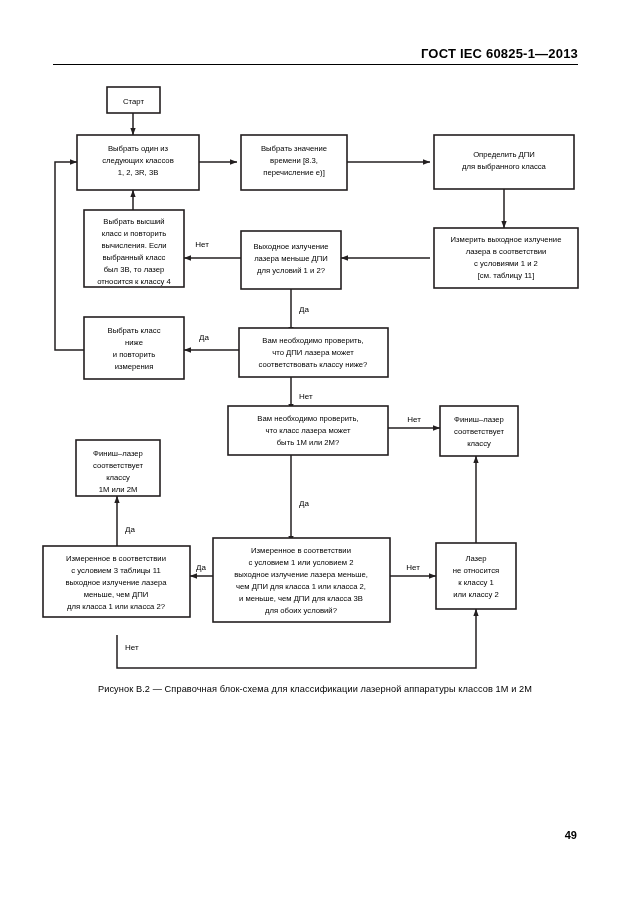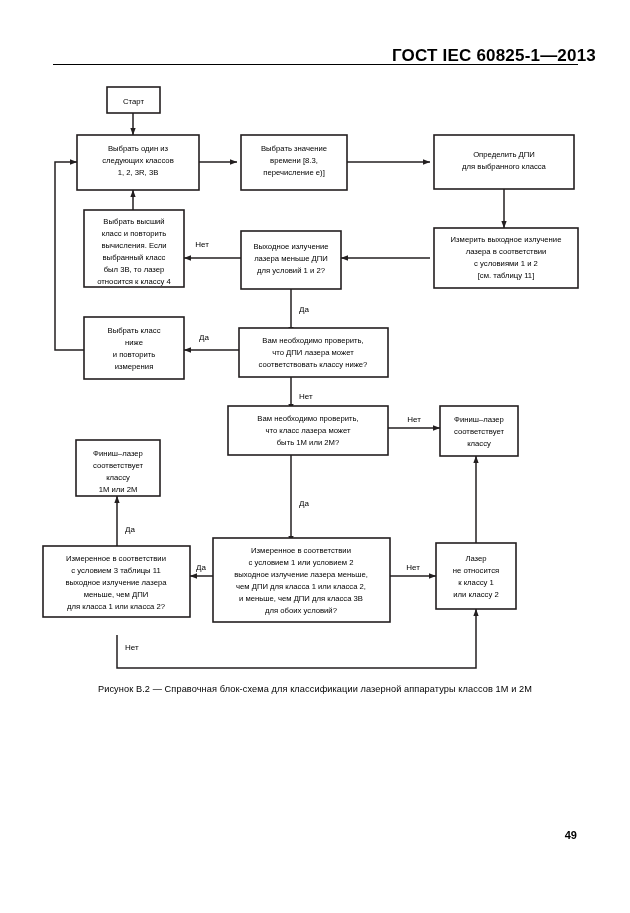--- a/index.html
+++ b/index.html
@@ -1,18 +1,18 @@
 <!DOCTYPE html>
 <html><head>
 <meta charset="utf-8">
 <style>
   html,body{margin:0;padding:0;background:#ffffff;}
   body{width:630px;height:913px;font-family:"Liberation Sans",sans-serif;color:#000;position:relative;overflow:hidden;}
   .page{position:relative;width:630px;height:913px;background:#fff;}
-  .doc-header{position:absolute;top:46px;right:34px;font-size:17px;font-weight:bold;letter-spacing:.2px;}
+  .doc-header{position:absolute;top:46px;right:52px;font-size:13px;font-weight:bold;letter-spacing:.2px;}
   .hrule{position:absolute;top:64px;left:53px;right:52px;height:1px;background:#000;}
   .figure{position:absolute;top:72px;left:0;width:630px;height:610px;}
   .caption{position:absolute;top:684px;left:0;width:630px;text-align:center;font-size:9.2px;letter-spacing:.1px;}
   .pagenum{position:absolute;bottom:72px;right:53px;font-size:11px;font-weight:bold;}
   svg{display:block;}
   .bx{fill:#ffffff;stroke:#231f20;stroke-width:1.6;}
   .ln{stroke:#231f20;stroke-width:1.5;fill:none;}
   .tx{font-family:"Liberation Sans",sans-serif;font-size:7.7px;fill:#000;text-anchor:middle;}
   .lbl{font-family:"Liberation Sans",sans-serif;font-size:8px;fill:#000;}
 </style>

